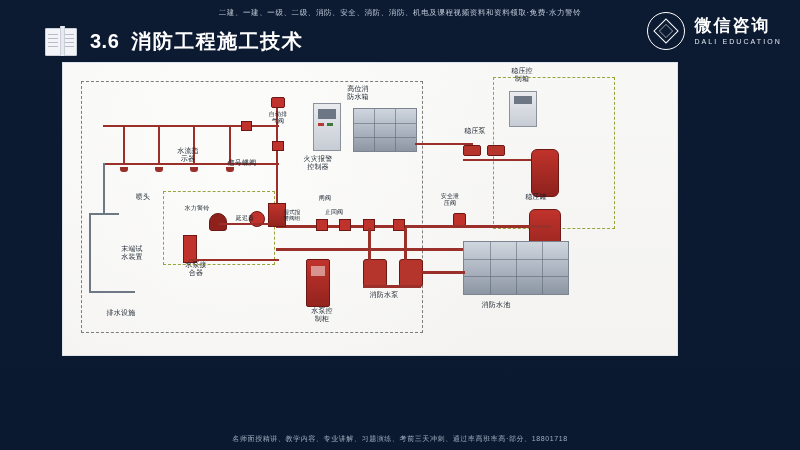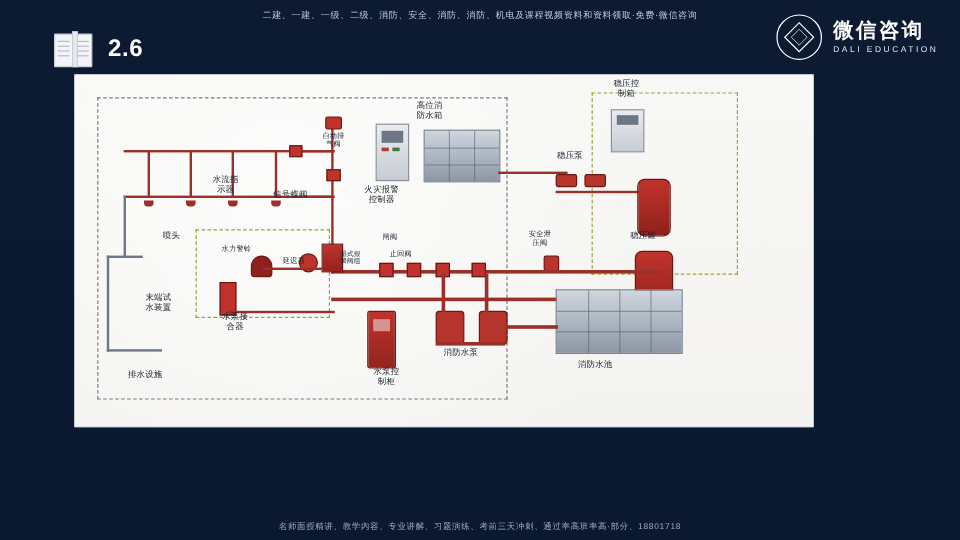--- a/index.html
+++ b/index.html
@@ -269,21 +269,21 @@
   }
 </style>
 </head>
 <body>
 
 <div class="slide">
 
   <div class="watermark"></div>
 
   <div class="top-bar">
-    <div class="marquee">二建、一建、一级、二级、消防、安全、消防、消防、机电及课程视频资料和资料领取·免费·微信咨询</div>
+    <div class="marquee">二建、一建、一级、二级、消防、安全、消防、消防、机电及课程视频资料和资料领取·免费·水力警铃</div>
   </div>
 
   <div class="logo-area">
     <div class="logo-mark">
       <div class="inner">
           <span></span>
           <span></span>
         </div>
     </div>
     <div class="logo-text">
@@ -301,21 +301,22 @@
           <i></i>
         </div>
       <div class="pg right">
           <i></i>
           <i></i>
           <i></i>
           <i></i>
         </div>
       <div class="spine"></div>
     </div>
-    <div class="slide-number">2.6</div>
+    <div class="slide-number">3.6</div>
+    <div class="slide-title">消防工程施工技术</div>
   </div>
 
   <div class="figure-panel">
     <div class="figure-inner">
       <div class="bg-photo"></div>
 
       <div class="dash-box" style="left:18px; top:18px; width:340px; height:250px;"></div>
       <div class="dash-box olive" style="left:100px; top:128px; width:110px; height:72px;"></div>
       <div class="dash-box olive" style="left:430px; top:14px; width:120px; height:150px;"></div>
 

